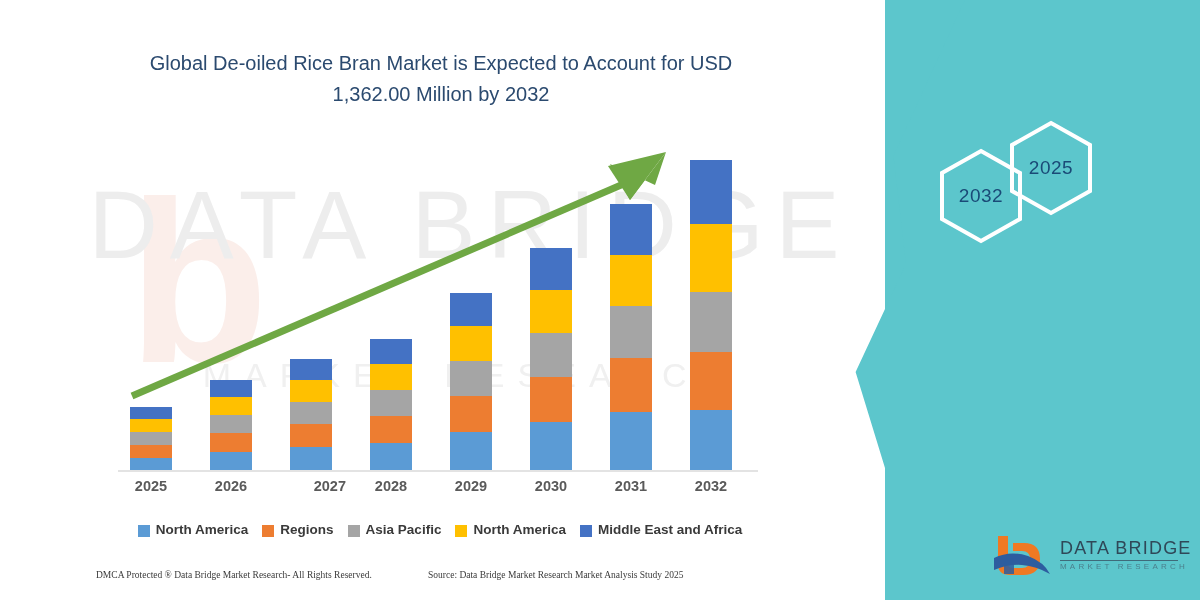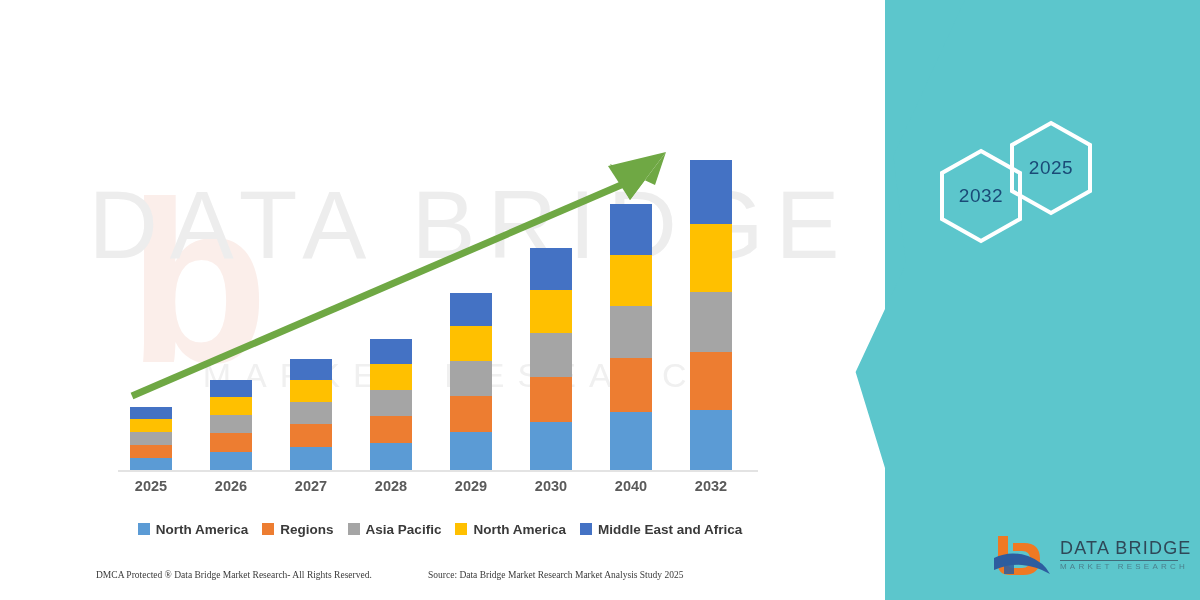--- a/index.html
+++ b/index.html
@@ -45,21 +45,21 @@
 
   .bar{position:absolute;bottom:0;width:42px;}
   .seg{width:100%;display:block;}
 
   .xlabels{position:absolute;left:110px;top:478px;width:660px;height:24px;}
   .xlabel{position:absolute;width:70px;text-align:center;color:#5a5a5a;
      font-size:14.5px;font-weight:bold;}
 
   .legend{position:absolute;left:110px;top:518px;width:660px;height:22px;
      display:flex;justify-content:center;align-items:center;gap:14px;}
-  .legend-item{display:flex;align-items:center;gap:6px;}
+  .legend-item{display:flex;align-items:flex-end;gap:6px;}
   .legend-swatch{width:12px;height:12px;display:block;}
   .legend-label{color:#3a3a3a;font-size:13.5px;font-weight:bold;white-space:nowrap;}
 
   .footer-left{position:absolute;left:96px;top:570px;color:#3a3a3a;font-size:9.5px;
      font-family:"Liberation Serif",serif;white-space:nowrap;}
   .footer-right{position:absolute;left:428px;top:570px;color:#3a3a3a;font-size:9.5px;
      font-family:"Liberation Serif",serif;white-space:nowrap;}
 
   
   .dbmr-logo{position:absolute;left:992px;top:532px;width:190px;height:50px;}
@@ -75,20 +75,21 @@
 <body>
 
 <div id="stage">
 
   <div class="wm-logo">b</div>
   <div class="watermark">
     <div>DATA BRIDGE</div>
     <div class="wm2">MARKET RESEARCH</div>
   </div>
 
+  <div class="chart-title">Global De-oiled Rice Bran Market is Expected to Account for USD 1,362.00 Million by 2032</div>
 
   <svg class="arrow-svg" width="580" height="280">
     <line x1="22" y1="266" x2="532" y2="46" stroke="#6fa844" stroke-width="7"></line>
     <polygon points="556,22 520,70 500,34 545,55" fill="#6fa844"></polygon>
     <polygon points="556,22 498,36 520,70" fill="#6fa844"></polygon>
   </svg>
 
   <div class="plot" id="bars" style="height: 352px;">
       <div class="bar" style="left: 20px; width: 42px;">
         <span class="seg" title="Middle East and Africa 2025: 12" style="height: 12px; background: rgb(68, 114, 196);"></span>
@@ -145,25 +146,25 @@
         <span class="seg" title="Asia Pacific 2032: 60" style="height: 60px; background: rgb(165, 165, 165);"></span>
         <span class="seg" title="Europe 2032: 58" style="height: 58px; background: rgb(237, 125, 49);"></span>
         <span class="seg" title="North America 2032: 62" style="height: 62px; background: rgb(91, 155, 213);"></span>
       </div>
     </div>
   <div class="axis-line"></div>
 
   <div class="xlabels" id="xlabels">
       <div class="xlabel" style="left: 6px;">2025</div>
       <div class="xlabel" style="left: 86px;">2026</div>
-      <div class="xlabel" style="left: 166px;">2027</div>
+      <div class="xlabel" style="left: 166px; text-align: right;">2027</div>
       <div class="xlabel" style="left: 246px;">2028</div>
       <div class="xlabel" style="left: 326px;">2029</div>
       <div class="xlabel" style="left: 406px;">2030</div>
-      <div class="xlabel" style="left: 486px;">2040</div>
+      <div class="xlabel" style="left: 486px;">2031</div>
       <div class="xlabel" style="left: 566px;">2032</div>
     </div>
 
   <div class="legend" id="legend">
       <div class="legend-item">
         <span class="legend-swatch" style="background: rgb(91, 155, 213);"></span>
         <span class="legend-label">North America</span>
       </div>
       <div class="legend-item">
         <span class="legend-swatch" style="background: rgb(237, 125, 49);"></span>

